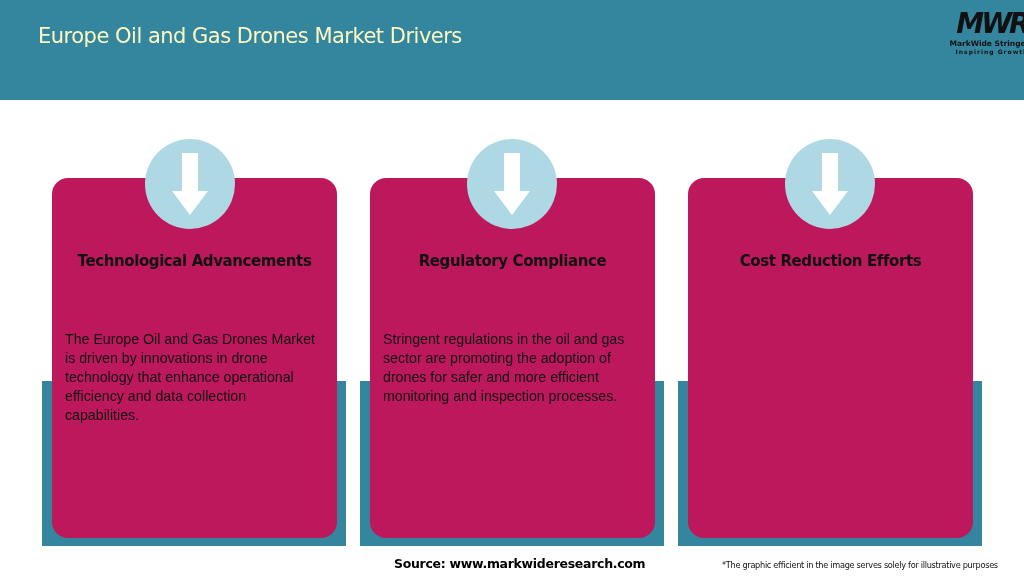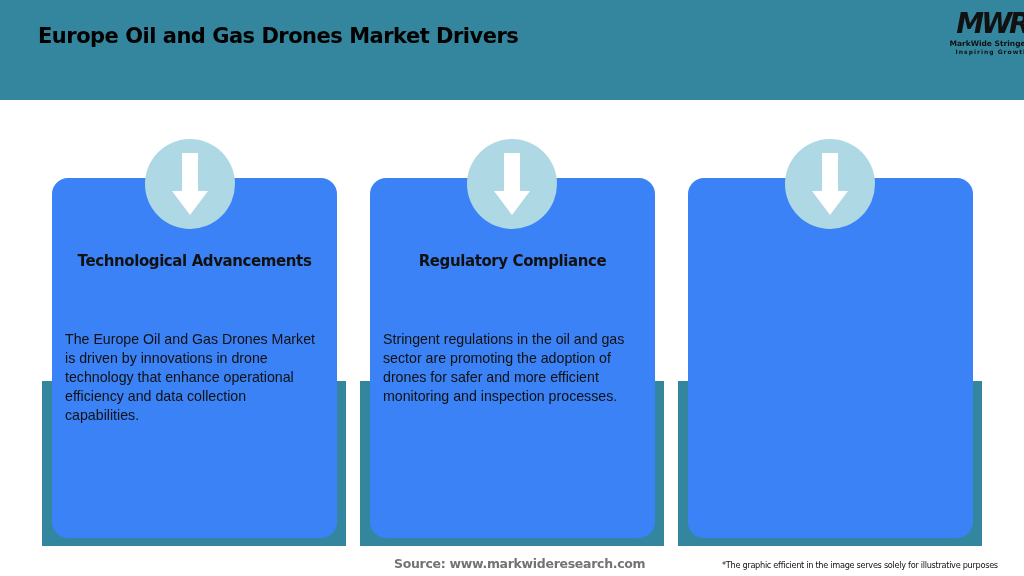--- a/index.html
+++ b/index.html
@@ -1,29 +1,29 @@
 <!DOCTYPE html>
 <html><head>
 <meta charset="utf-8">
 <style>
   html, body { margin:0; padding:0; }
   body { width:1024px; height:576px; position:relative; overflow:hidden; background:#ffffff; font-family:"Liberation Sans", sans-serif; }
   .header { position:absolute; left:0; top:0; width:1024px; height:100px; background:#33869d; }
-  .header-title { position:absolute; left:38px; top:24px; color:#000000; font-family:"DejaVu Sans", sans-serif; font-weight:bold; font-size:21px; letter-spacing:-0.5px; }
+  .header-title { position:absolute; left:38px; top:24px; color:#fef9c3; font-family:"DejaVu Sans", sans-serif; font-weight:normal; font-size:21px; letter-spacing:-0.5px; }
   .logo { position:absolute; left:922px; top:10px; width:100px; height:50px; text-align:center;margin-left:20px; }
   .logo-mark { font-family:"DejaVu Sans", sans-serif; font-weight:bold; font-style:italic; font-size:28px; color:#111; line-height:28px; letter-spacing:-3px; }
   .logo-name { font-family:"DejaVu Sans", sans-serif; font-weight:bold; font-size:7.5px; color:#111; line-height:9px; margin-top:1px; }
   .logo-tag { font-family:"DejaVu Sans", sans-serif; font-weight:bold; font-size:6px; color:#111; letter-spacing:1px; line-height:7px; }
   .backdrop { position:absolute; top:381px; height:165px; width:304px; background:#33869d; }
-  .card { position:absolute; top:178px; height:360px; width:285px; background:#3b82f6; border-radius:16px; }
+  .card { position:absolute; top:178px; height:360px; width:285px; background:#be185d; border-radius:16px; }
   .circle { position:absolute; top:139px; width:90px; height:90px; border-radius:50%; background:#add8e4; }
   .arrow { position:absolute; left:50%; top:14px; transform:translateX(-50%); width:36px; height:62px; }
   .card-title { position:absolute; left:0; right:0; top:74px; text-align:center; font-family:"DejaVu Sans", sans-serif; font-weight:bold; font-size:15px; color:#111; letter-spacing:-0.4px; }
   .card-body { position:absolute; left:13px; right:18px; top:152px; font-size:14.2px; line-height:19px; color:#111; }
-  .source { position:absolute; left:394px; top:556px; font-family:"DejaVu Sans", sans-serif; font-weight:bold; font-size:12.5px; color:#737373; letter-spacing:-0.3px; }
+  .source { position:absolute; left:394px; top:556px; font-family:"DejaVu Sans", sans-serif; font-weight:bold; font-size:12.5px; color:#000000; letter-spacing:-0.3px; }
   .disclaimer { position:absolute; left:722px; top:560px; font-family:"DejaVu Sans", sans-serif; font-size:8.2px; color:#111; letter-spacing:-0.3px; }
 </style>
 </head>
 <body>
 
 <div class="header">
   <div class="header-title">Europe Oil and Gas Drones Market Drivers</div>
   <div class="logo">
     <div class="logo-mark">MWR</div>
     <div class="logo-name">MarkWide Stringent</div>
@@ -48,20 +48,21 @@
   <div class="card-body">Stringent regulations in the oil and gas sector are promoting the adoption of drones for safer and more efficient monitoring and inspection processes.</div>
 </div>
 <div class="circle" style="left:467px;">
   <svg class="arrow" viewBox="0 0 36 62">
     <polygon points="10,0 26,0 26,38 36,38 18,62 0,38 10,38" fill="#ffffff"></polygon>
   </svg>
 </div>
 
 <div class="backdrop" style="left:678px;"></div>
 <div class="card" style="left:688px;">
+  <div class="card-title">Cost Reduction Efforts</div>
 </div>
 <div class="circle" style="left:785px;">
   <svg class="arrow" viewBox="0 0 36 62">
     <polygon points="10,0 26,0 26,38 36,38 18,62 0,38 10,38" fill="#ffffff"></polygon>
   </svg>
 </div>
 
 <div class="source">Source: www.markwideresearch.com</div>
 <div class="disclaimer">*The graphic efficient in the image serves solely for illustrative purposes</div>
 

